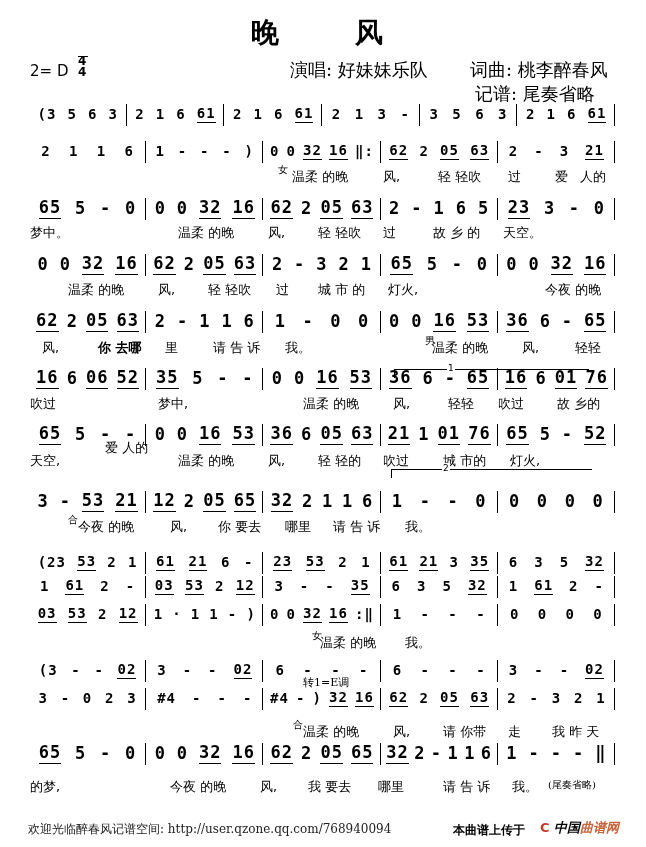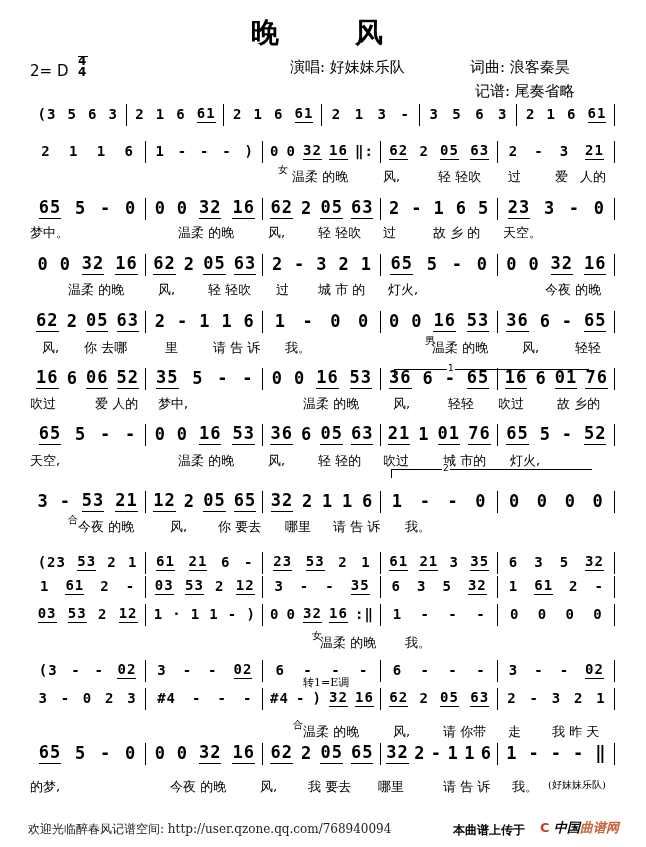--- a/index.html
+++ b/index.html
@@ -2,21 +2,21 @@
 <html><head>
 <meta charset="utf-8">
 <style>
   html,body{margin:0;padding:0;background:#fff;}
   body{width:646px;height:847px;position:relative;overflow:hidden;font-family:"DejaVu Sans","Liberation Sans",sans-serif;color:#000;}
   .title{position:absolute;left:0;width:646px;top:14px;text-align:center;font-family:"DejaVu Serif","Liberation Serif",serif;font-size:28px;font-weight:bold;letter-spacing:24px;padding-left:12px;box-sizing:border-box;}
   .key{position:absolute;left:30px;top:62px;font-size:15px;}
   .timesig{position:absolute;left:78px;top:56px;font-size:12px;line-height:11px;text-align:center;font-weight:bold;}
   .timesig span{display:block;}
   .timesig .bar{border-top:1px solid #000;width:10px;margin:0 auto;}
-  .credit{position:absolute;font-family:"DejaVu Serif","Liberation Serif",serif;font-size:15px;}
+  .credit{position:absolute;font-family:"DejaVu Serif","Liberation Serif",serif;font-size:18px;}
   .row{position:absolute;left:30px;width:586px;height:24px;}
   .bar{position:absolute;top:0;height:24px;display:flex;align-items:center;justify-content:space-around;}
   .sep{position:absolute;top:2px;width:1px;height:22px;background:#000;}
   .note{font-weight:bold;font-size:17px;font-family:"DejaVu Sans Mono","Liberation Mono",monospace;position:relative;letter-spacing:1px;}
   .note.u{border-bottom:1px solid #000;padding-bottom:1px;}
   .small .note{font-size:14px;}
   .lyric{position:absolute;left:30px;width:586px;font-size:13px;height:16px;}
   .lyric span{position:absolute;white-space:nowrap;}
   .footer{position:absolute;left:28px;top:821px;font-family:"DejaVu Serif","Liberation Serif",serif;font-size:12px;color:#222;}
   .upl{position:absolute;left:453px;top:822px;font-size:12px;font-weight:bold;}
@@ -31,21 +31,21 @@
 <body>
 
 <div class="title">晚　风</div>
 <div class="key">2= D</div>
 <div class="timesig">
   <span>4</span>
   <span class="bar"></span>
   <span>4</span>
 </div>
 <div class="credit" style="left:290px;top:58px;">演唱: 好妹妹乐队</div>
-<div class="credit" style="left:470px;top:58px;">词曲: 浪客秦昊</div>
+<div class="credit" style="left:470px;top:58px;">词曲: 桃李醉春风</div>
 <div class="credit" style="left:475px;top:82px;">记谱: 尾奏省略</div>
 
 <div id="score">
     <div class="row small" style="top: 102px;">
       <div class="bar" style="left: 2px; width: 91.6667px;">
         <span class="note">(3</span>
         <span class="note">5</span>
         <span class="note">6</span>
         <span class="note">3</span>
       </div>
@@ -604,32 +604,32 @@
       <span style="left: 68px;">温柔 的晚</span>
       <span style="left: 158px;">风,</span>
       <span style="left: 208px;">轻 轻吹</span>
       <span style="left: 276px;">过</span>
       <span style="left: 318px;">城 市 的</span>
       <span style="left: 388px;">灯火,</span>
       <span style="left: 545px;">今夜 的晚</span>
     </div>
     <div class="lyric" style="top: 339px; left: 0px;">
       <span style="left: 42px;">风,</span>
-      <span style="left: 84px;">你 去哪</span>
+      <span style="left: 98px; font-weight: bold;">你 去哪</span>
       <span style="left: 165px;">里</span>
       <span style="left: 213px;">请 告 诉</span>
       <span style="left: 285px;">我。</span>
       <span style="left: 425px; font-size: 10px; top: -5px;">男</span>
       <span style="left: 432px;">温柔 的晚</span>
       <span style="left: 522px;">风,</span>
       <span style="left: 575px;">轻轻</span>
     </div>
     <div class="lyric" style="top: 395px; left: 0px;">
       <span style="left: 30px;">吹过</span>
-      <span style="left: 95px;">爱 人的</span>
+      <span style="left: 105px; margin-top: 44px;">爱 人的</span>
       <span style="left: 158px;">梦中,</span>
       <span style="left: 303px;">温柔 的晚</span>
       <span style="left: 393px;">风,</span>
       <span style="left: 448px;">轻轻</span>
       <span style="left: 498px;">吹过</span>
       <span style="left: 557px;">故 乡的</span>
     </div>
     <div class="lyric" style="top: 452px; left: 0px;">
       <span style="left: 30px;">天空,</span>
       <span style="left: 178px;">温柔 的晚</span>
@@ -662,21 +662,21 @@
       <span style="left: 552px;">我 昨 天</span>
     </div>
     <div class="lyric" style="top: 778px; left: 0px;">
       <span style="left: 30px;">的梦,</span>
       <span style="left: 170px;">今夜 的晚</span>
       <span style="left: 260px;">风,</span>
       <span style="left: 308px;">我 要去</span>
       <span style="left: 378px;">哪里</span>
       <span style="left: 443px;">请 告 诉</span>
       <span style="left: 512px;">我。</span>
-      <span style="left: 548px; font-size: 10px; font-family: &quot;DejaVu Serif&quot;, serif;">(好妹妹乐队)</span>
+      <span style="left: 548px; font-size: 10px; font-family: &quot;DejaVu Serif&quot;, serif;">(尾奏省略)</span>
     </div>
   </div>
 
 <div class="volta" style="left:394px;top:369px;width:194px;">
     <span style="left:52px;">1</span>
   </div>
 <div class="volta" style="left:391px;top:469px;width:200px;">
     <span style="left:50px;">2</span>
   </div>
 <div class="note-annot" style="left:303px;top:675px;">转1=E调</div>

